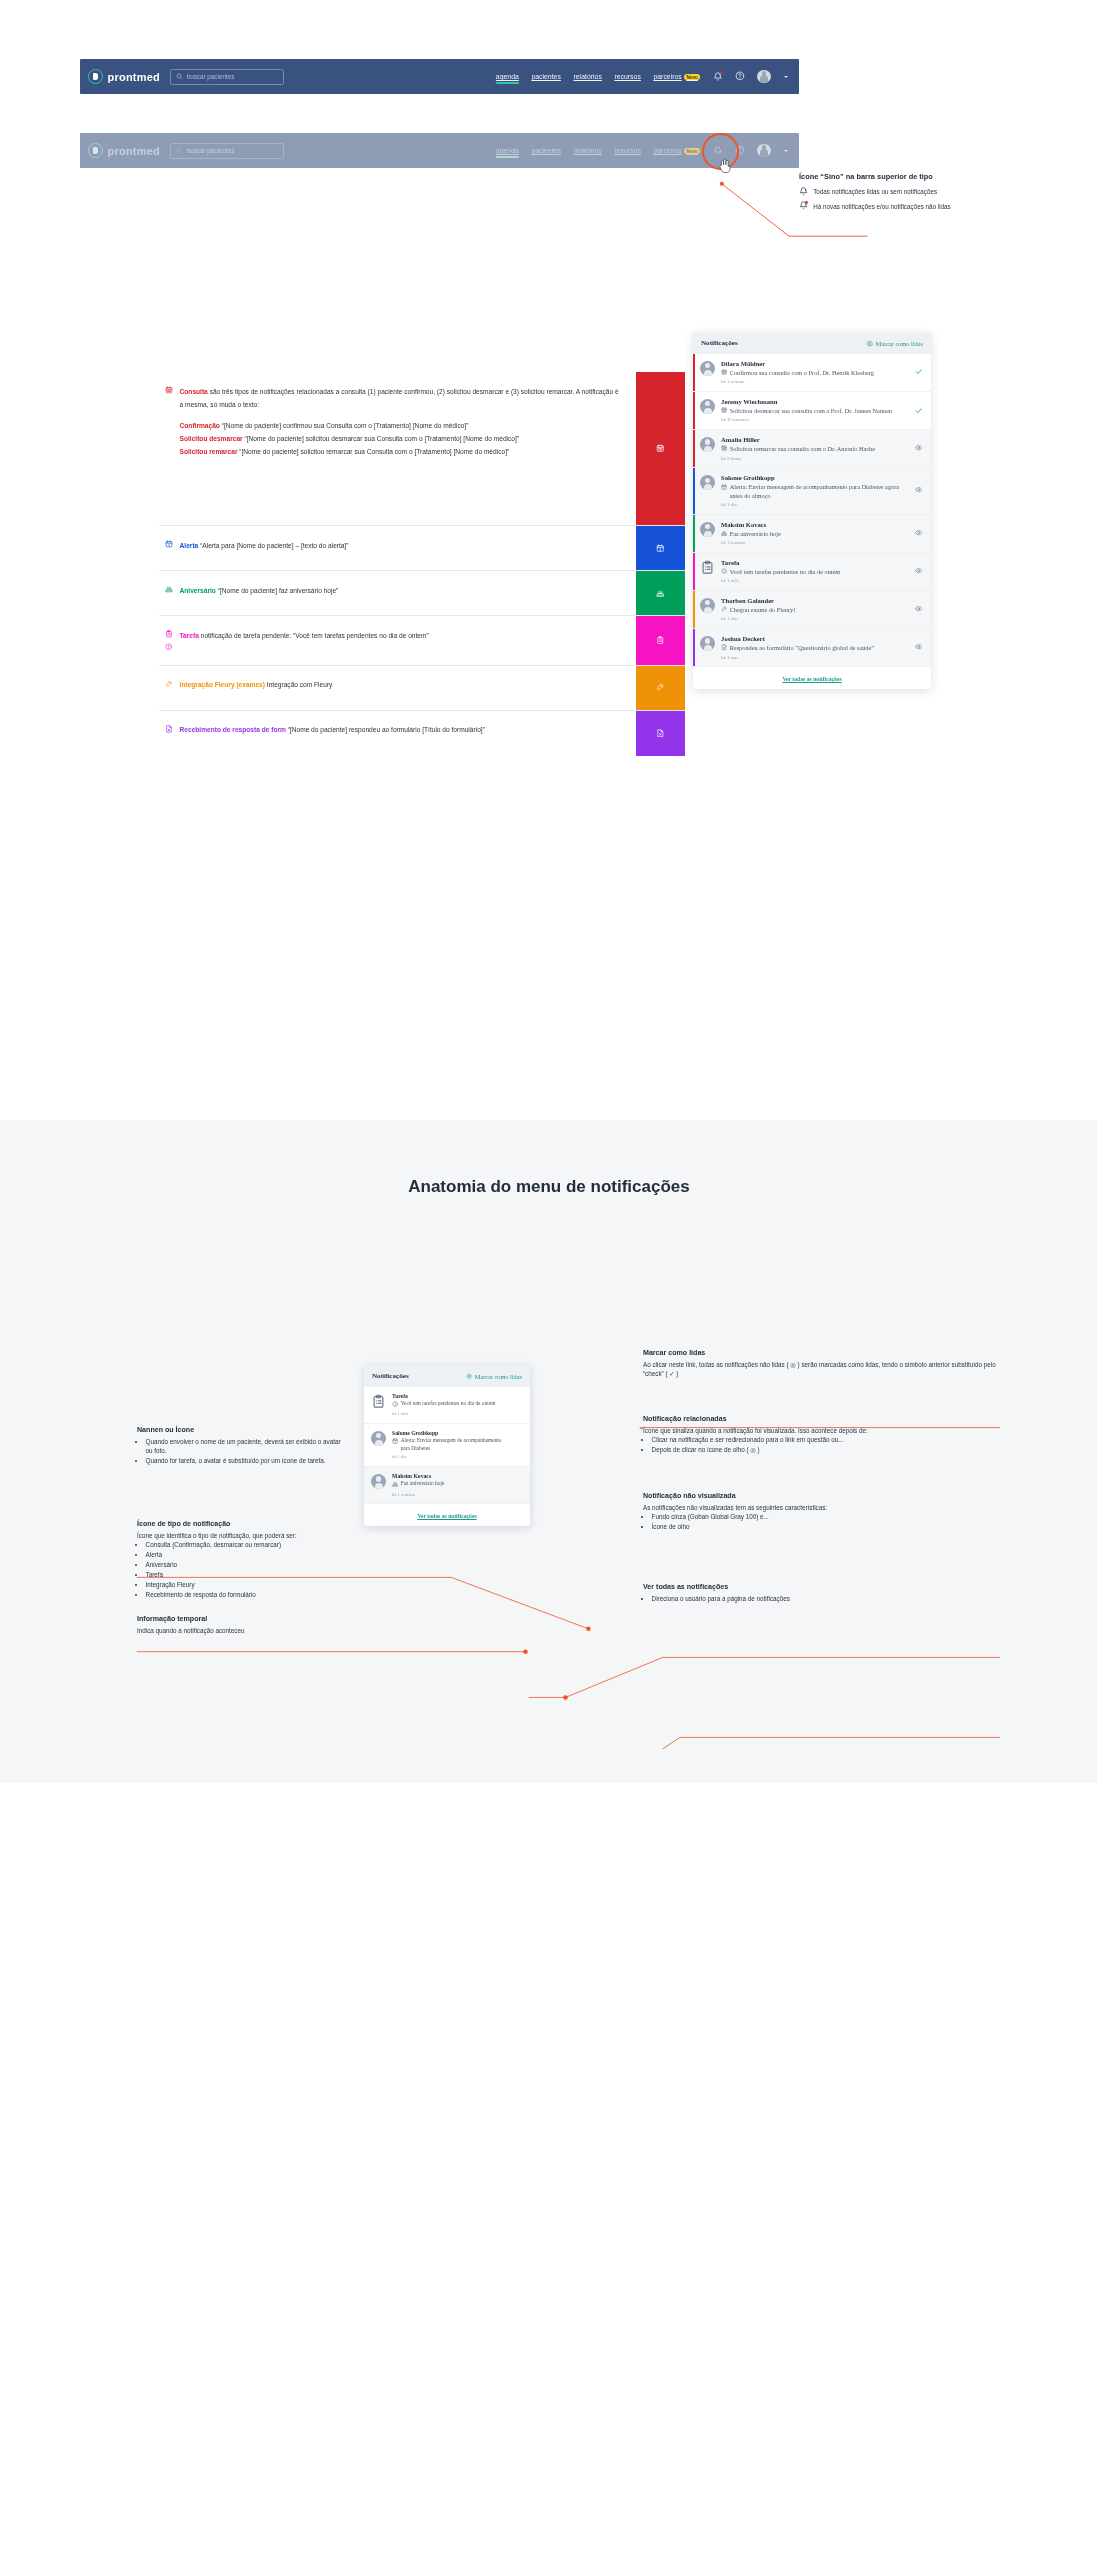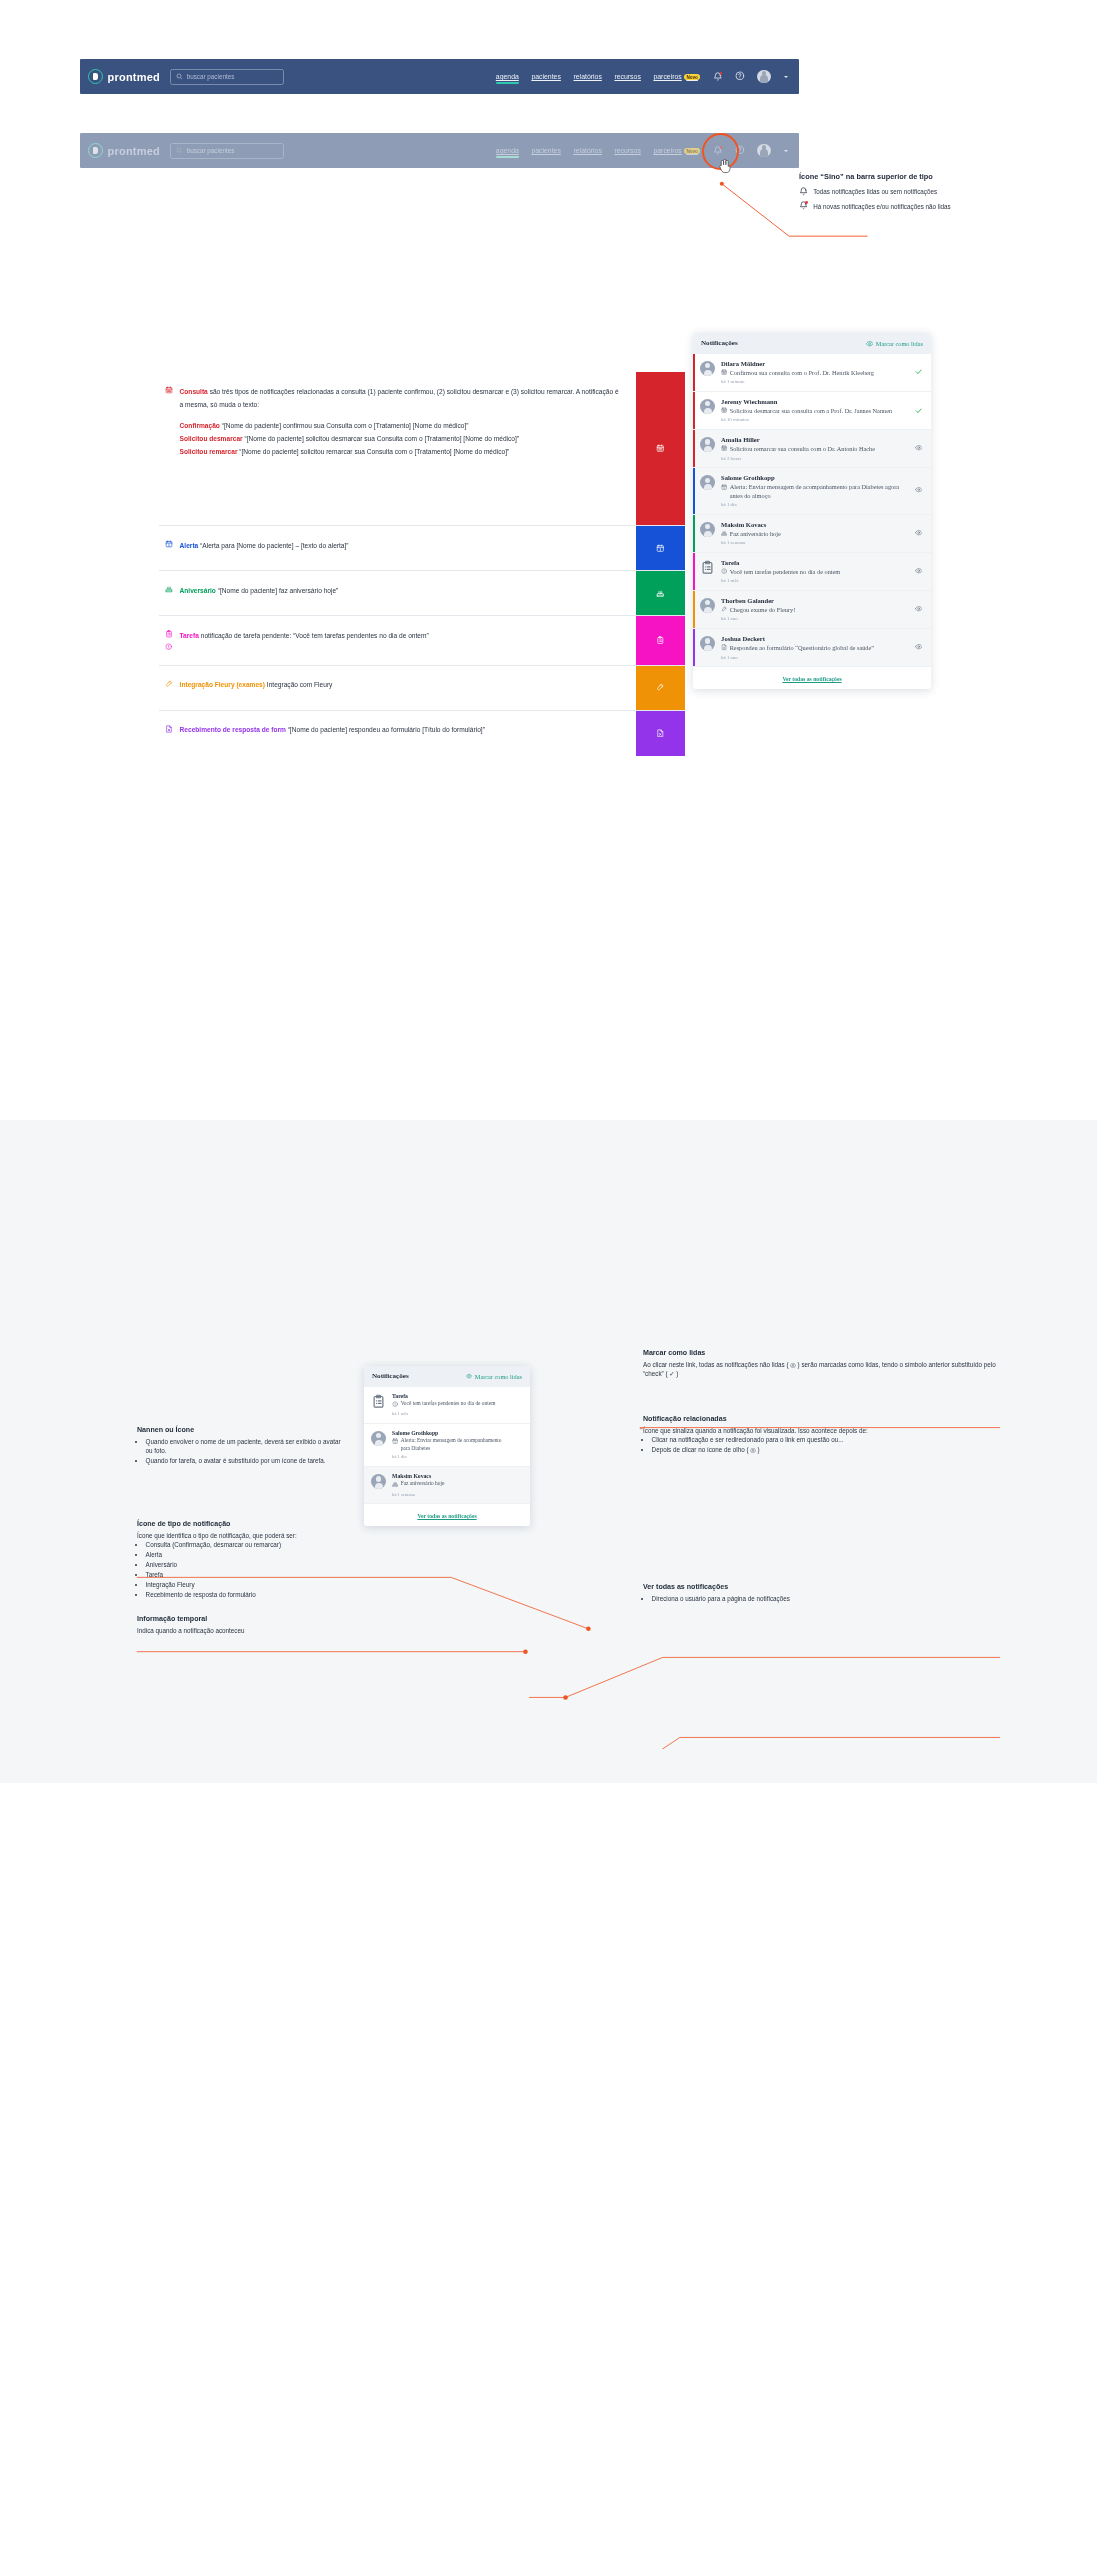--- a/index.html
+++ b/index.html
@@ -570,20 +570,21 @@
             </svg></span>
         </div>
   </div>
     </div>
   <div class="panel-foot">
     <a href="#">Ver todas as notificações</a>
   </div>
 </div>
 
 <div class="anatomy">
+  <h2>Anatomia do menu de notificações</h2>
 
   <div class="note" style="left:137px;top:306px">
     <h4>Nannen ou Ícone</h4>
     <ul>
       <li>Quando envolver o nome de um paciente, deverá ser exibido o avatar ou foto.</li>
       <li>Quando for tarefa, o avatar é substituído por um ícone de tarefa.</li>
     </ul>
   </div>
 
   <div class="note" style="left:137px;top:400px">
@@ -607,20 +608,28 @@
   <div class="note" style="left:643px;top:229px;width:354px">
     <h4>Marcar como lidas</h4>
     <p>Ao clicar neste link, todas as notificações não lidas (  ◎  ) serão marcadas como lidas, tendo o símbolo anterior substituído pelo “check” (  ✓  )</p>
   </div>
   <div class="note" style="left:643px;top:295px;width:354px">
     <h4>Notificação relacionadas</h4>
     <p>Ícone que sinaliza quando a notificação foi visualizada. Isso acontece depois de:</p>
     <ul>
       <li>Clicar na notificação e ser redirecionado para o link em questão ou...</li>
       <li>Depois de clicar no ícone de olho (  ◎  )</li>
+    </ul>
+  </div>
+  <div class="note" style="left:643px;top:372px;width:354px">
+    <h4>Notificação não visualizada</h4>
+    <p>As notificações não visualizadas tem as seguintes características:</p>
+    <ul>
+      <li>Fundo cinza (Goban Global Gray 100) e...</li>
+      <li>Ícone de olho</li>
     </ul>
   </div>
   <div class="note" style="left:643px;top:463px;width:354px">
     <h4>Ver todas as notificações</h4>
     <ul>
       <li>Direciona o usuário para a página de notificações</li>
     </ul>
   </div>
 
   <svg style="position:absolute;left:131px;top:240px;width:869px;height:389px" viewBox="0 0 1520 680" width="869" height="389">

